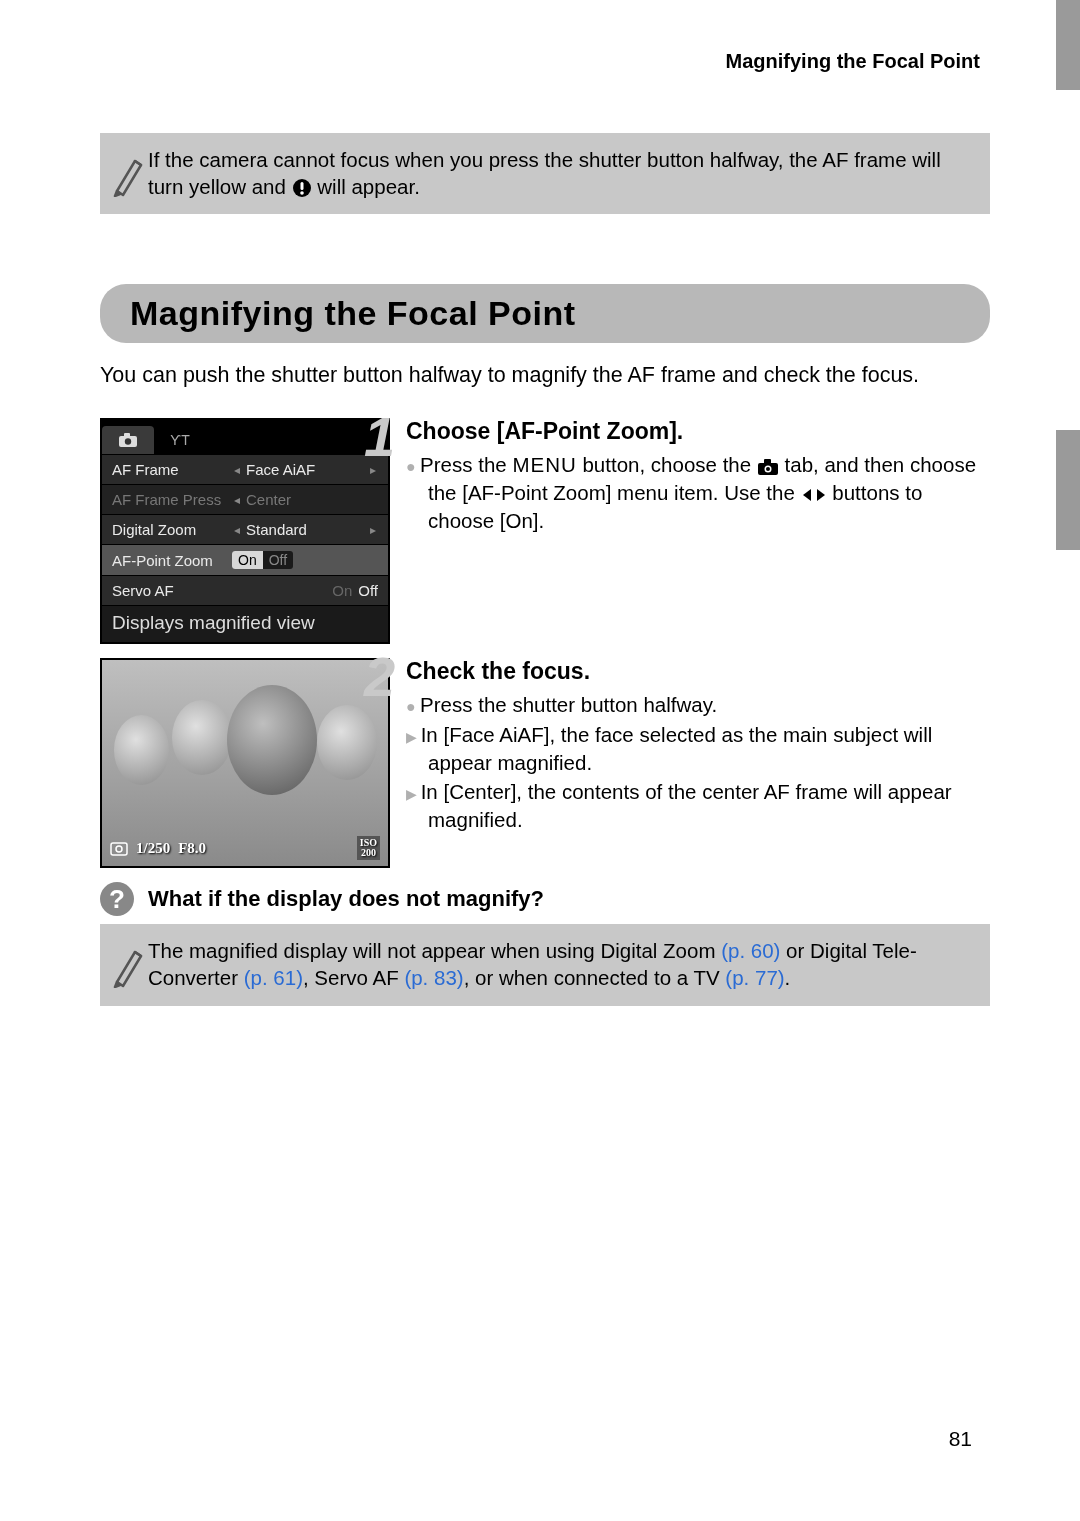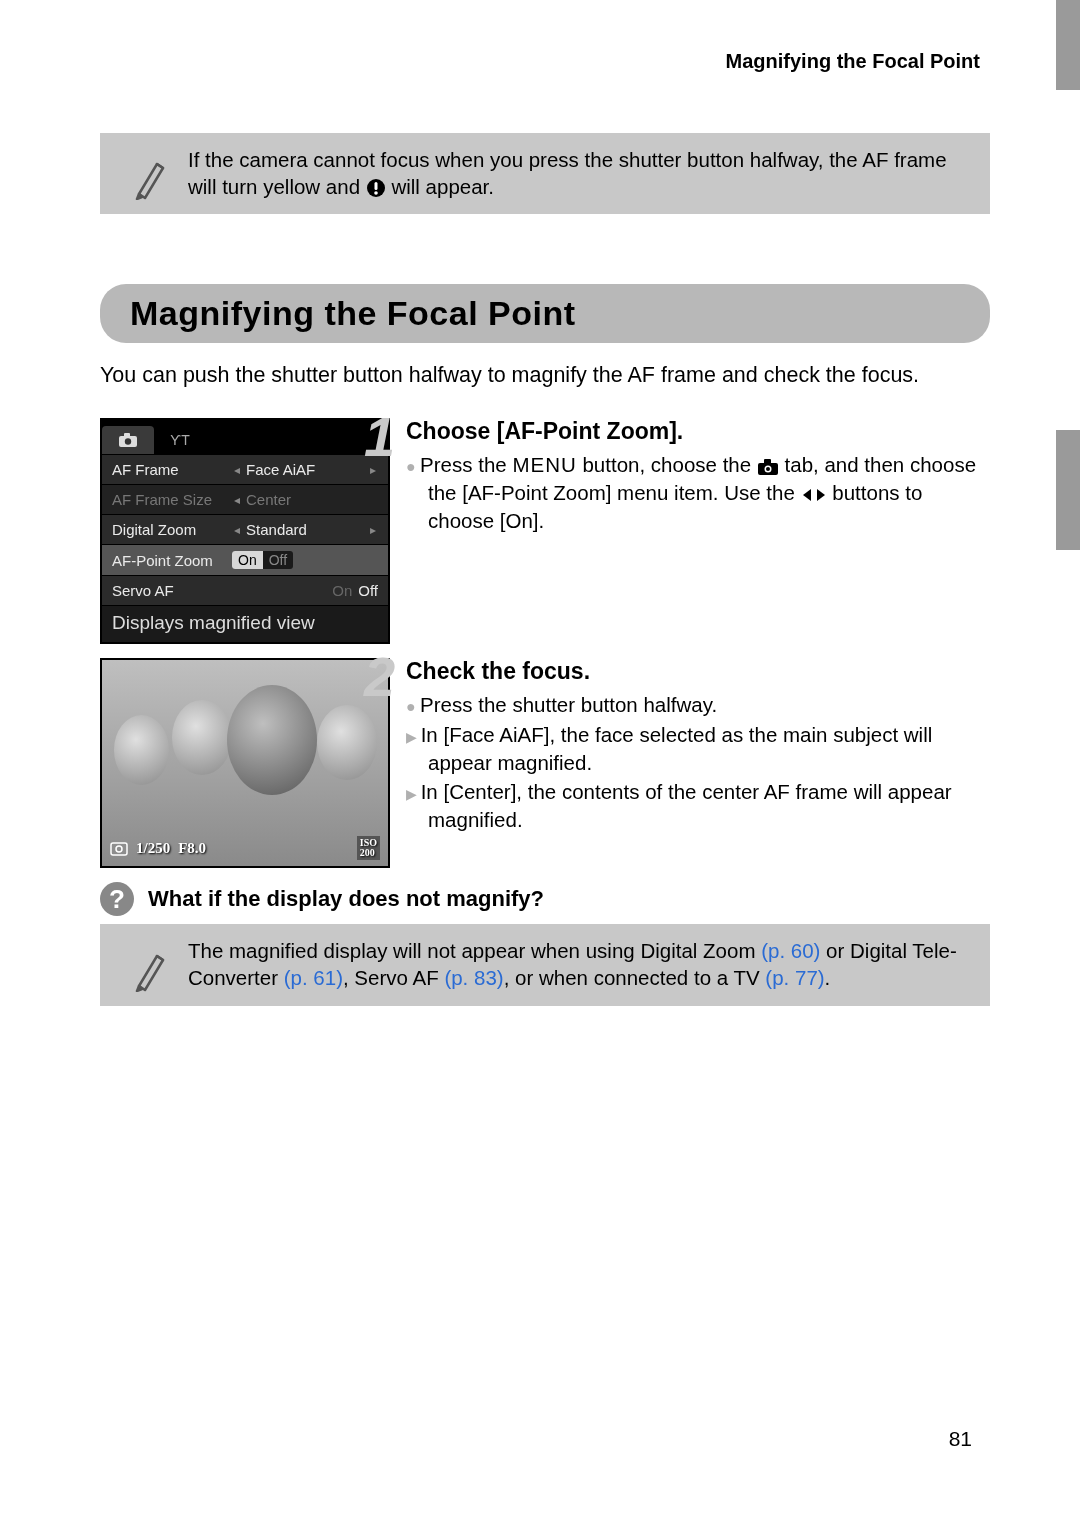--- a/index.html
+++ b/index.html
@@ -34,24 +34,23 @@
   }
   .running-header {
     text-align: right;
     font-weight: bold;
     font-size: 20px;
     margin-bottom: 60px;
     padding-right: 10px;
   }
   .note-box {
     background: #c8c8c8;
-    padding: 14px 18px 14px 30px;
+    padding: 14px 18px 14px 8px;
     display: flex;
-    gap: 18px;
-    align-items: flex-end;
+    align-items: center;
     font-size: 20.5px;
     line-height: 1.3;
   }
   .note-box .pencil-col {
     width: 40px;
     display:flex;
     justify-content:center;
     padding-top:4px;
   }
   .note-box .text-col { flex: 1; }
@@ -204,20 +203,21 @@
     font-weight:bold;
     text-shadow:1px 1px 2px #000;
   }
   .iso-badge{
     margin-left:auto;
     background:#555;
     color:#fff;
     font-size:10px;
     line-height:1;
     padding:2px 3px;
+    text-align:center;
     font-weight:bold;
   }
   .q-row{
     display:flex;
     align-items:center;
     gap:14px;
     margin-top:10px;
     margin-bottom:8px;
   }
   .q-circle{
@@ -291,21 +291,21 @@
           <span style="color:#aaa;font-size:14px;">ƳT</span>
         </div>
       </div>
       <div class="menu-row">
         <span class="label">AF Frame</span>
         <span class="arrow">◂</span>
         <span class="value">Face AiAF</span>
         <span class="arrow">▸</span>
       </div>
       <div class="menu-row dim">
-        <span class="label">AF Frame Size</span>
+        <span class="label">AF Frame Press</span>
         <span class="arrow">◂</span>
         <span class="value">Center</span>
       </div>
       <div class="menu-row">
         <span class="label">Digital Zoom</span>
         <span class="arrow">◂</span>
         <span class="value">Standard</span>
         <span class="arrow">▸</span>
       </div>
       <div class="menu-row sel">

